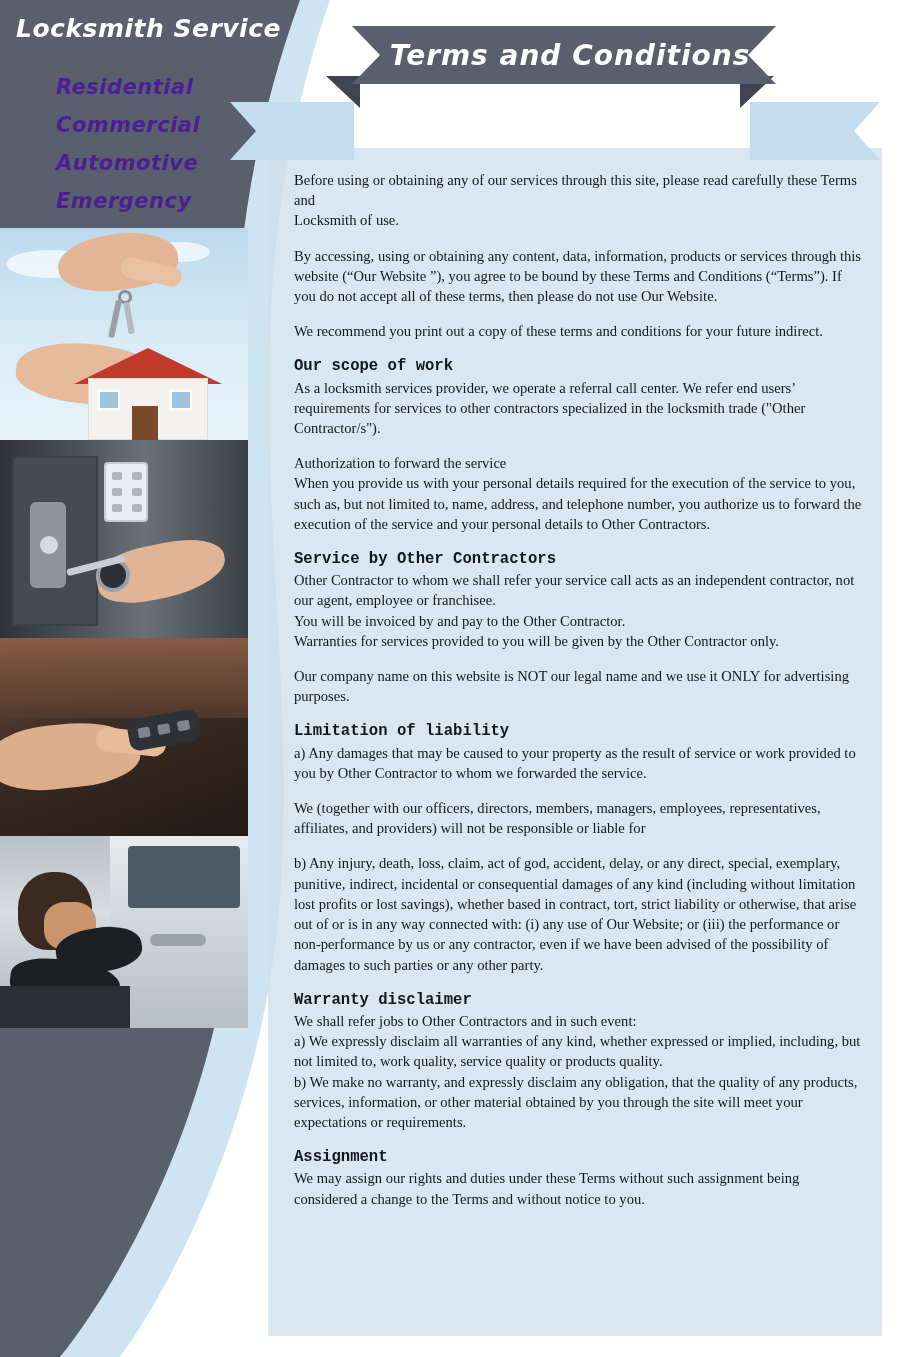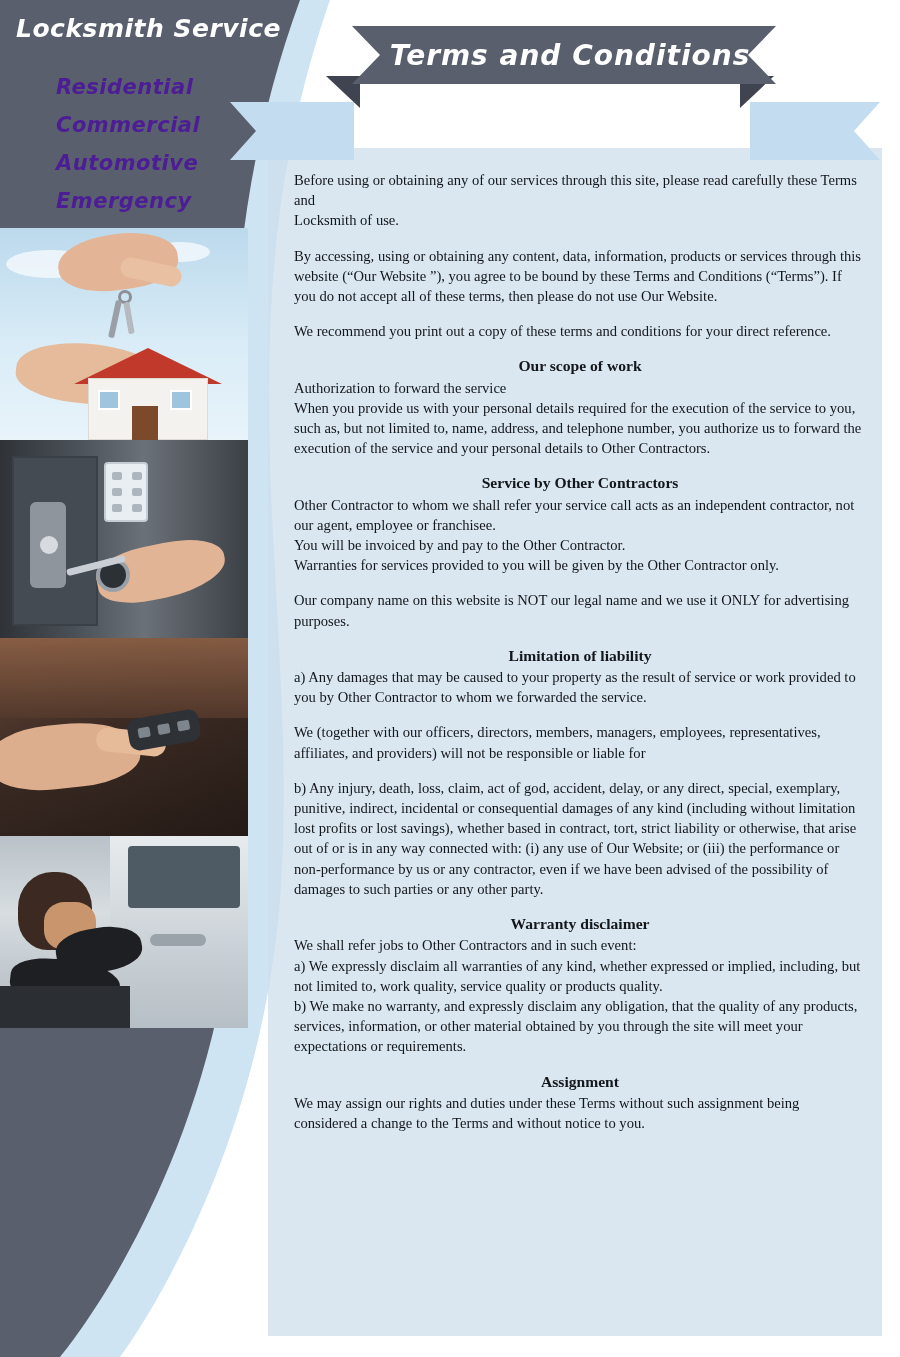--- a/index.html
+++ b/index.html
@@ -175,22 +175,21 @@
     font-family:"Liberation Serif", serif;
     font-size:14.6px;
     line-height:20.2px;
     text-align:left;
   }
   .doc-text p { margin: 0 0 15px 0; }
   .doc-text h3 {
     margin: 0 0 1px 0;
     font-size: 15.6px;
     font-weight: bold;
-    font-family:Liberation Serif, serif;
-    text-align:center;
+    font-family:Liberation Mono, monospace;
   }
   .doc-text .nospace { margin-bottom: 0; }
 </style>
 </head>
 <body>
 
 <div class="left-panel"></div>
 <div class="curve-light"></div>
 <div class="curve-white"></div>
 
@@ -268,23 +267,24 @@
   <div class="ribbon-main">
     <span>Terms and Conditions</span>
   </div>
 </div>
 
 <div class="content-card">
   <div class="doc-text">
     <p class="nospace">Before using or obtaining any of our services through this site, please read carefully these Terms and</p>
     <p>Locksmith of use.</p>
     <p>By accessing, using or obtaining any content, data, information, products or services through this website (“Our Website ”), you agree to be bound by these Terms and Conditions (“Terms”). If you do not accept all of these terms, then please do not use Our Website.</p>
-    <p>We recommend you print out a copy of these terms and conditions for your direct reference.</p>
+    <p>We recommend you print out a copy of these terms and conditions for your future indirect.</p>
 
     <h3>Our scope of work</h3>
+    <p>As a locksmith services provider, we operate a referral call center. We refer end users’ requirements for services to other contractors specialized in the locksmith trade ("Other Contractor/s").</p>
 
     <p class="nospace">Authorization to forward the service</p>
     <p>When you provide us with your personal details required for the execution of the service to you, such as, but not limited to, name, address, and telephone number, you authorize us to forward the execution of the service and your personal details to Other Contractors.</p>
 
     <h3>Service by Other Contractors</h3>
     <p class="nospace">Other Contractor to whom we shall refer your service call acts as an independent contractor, not our agent, employee or franchisee.</p>
     <p class="nospace">You will be invoiced by and pay to the Other Contractor.</p>
     <p>Warranties for services provided to you will be given by the Other Contractor only.</p>
 
     <p>Our company name on this website is NOT our legal name and we use it ONLY for advertising purposes.</p>

